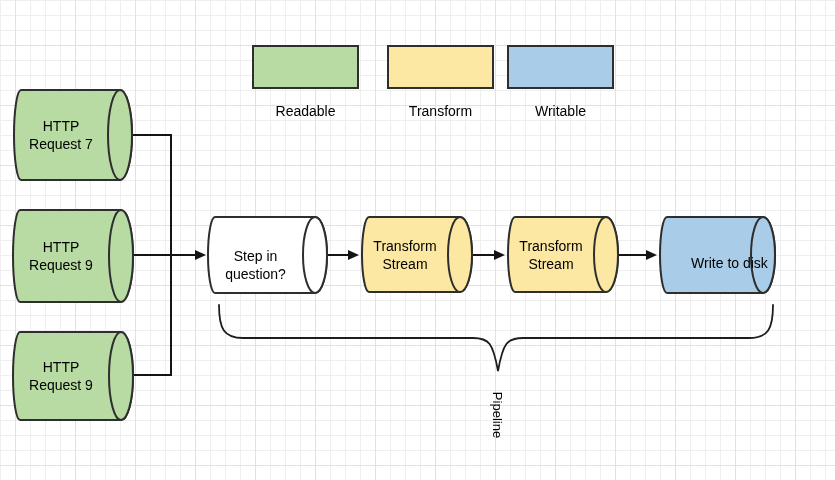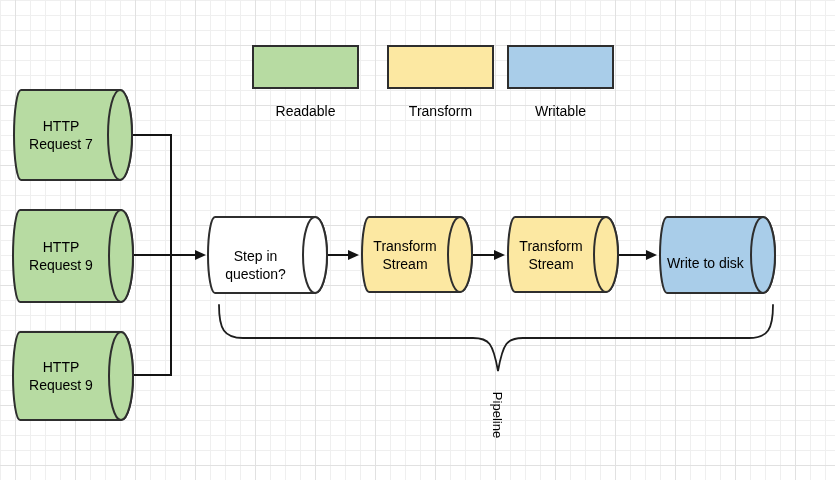--- a/index.html
+++ b/index.html
@@ -159,19 +159,19 @@
     <div>question?</div>
   </div>
   <div class="label" style="left:362px; top:217px; width:86px; height:75px;">
     <div>Transform</div>
     <div>Stream</div>
   </div>
   <div class="label" style="left:508px; top:217px; width:86px; height:75px;">
     <div>Transform</div>
     <div>Stream</div>
   </div>
-  <div class="label" style="left:660px; top:217px; width:91px; height:92px;">
+  <div class="label" style="left:684px; top:217px; width:91px; height:92px;">
     <div>Write to disk</div>
   </div>
 
   <div class="pipeline-label">Pipeline</div>
 
 </div>
 
 </body></html>

